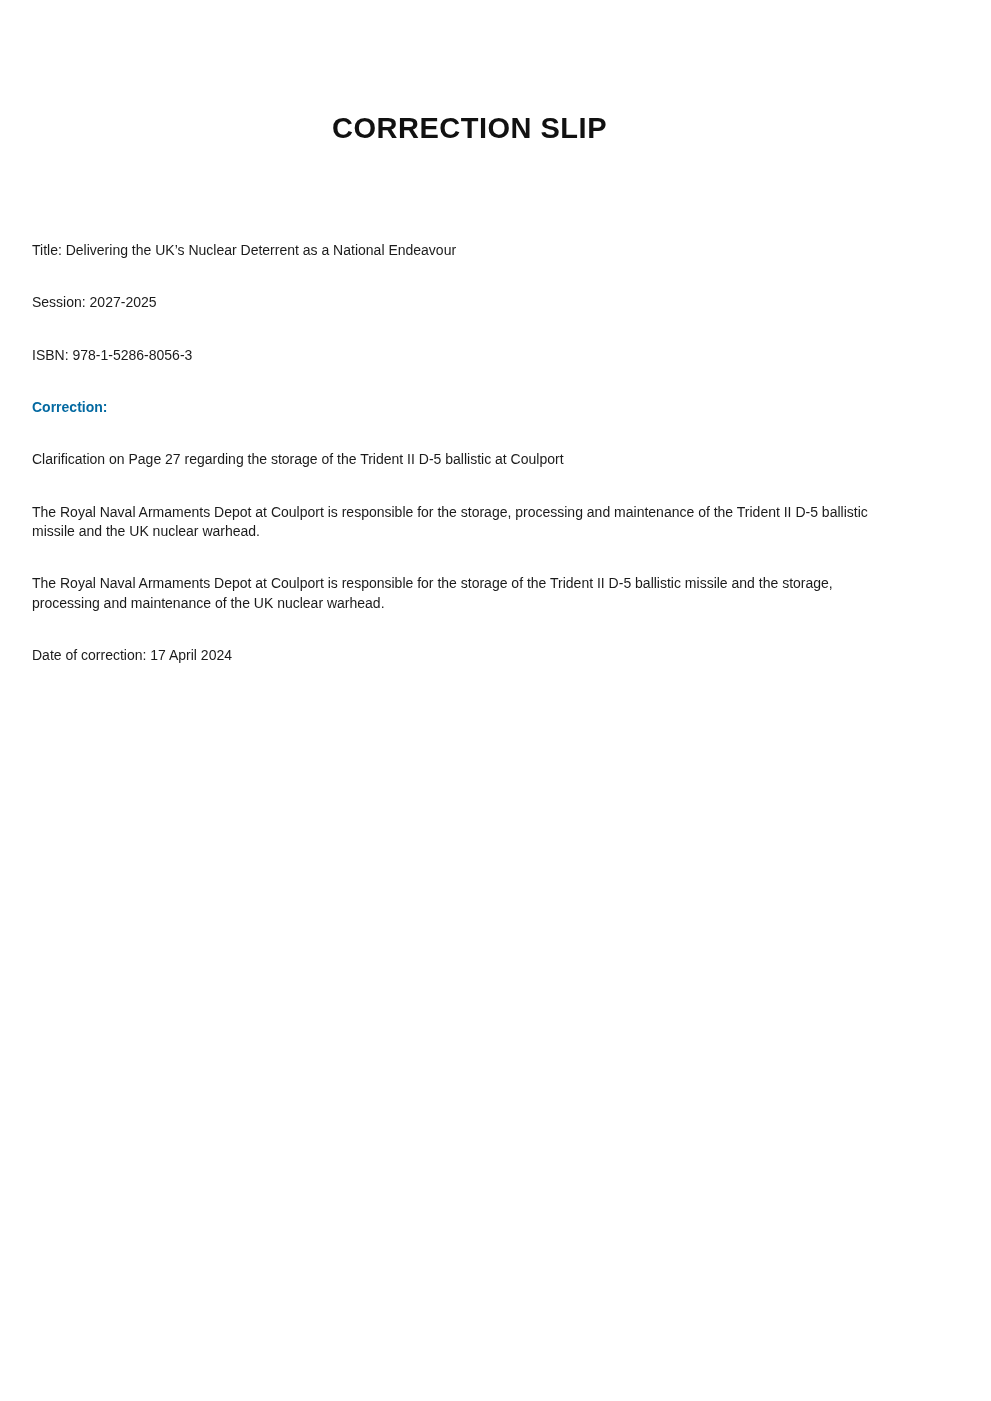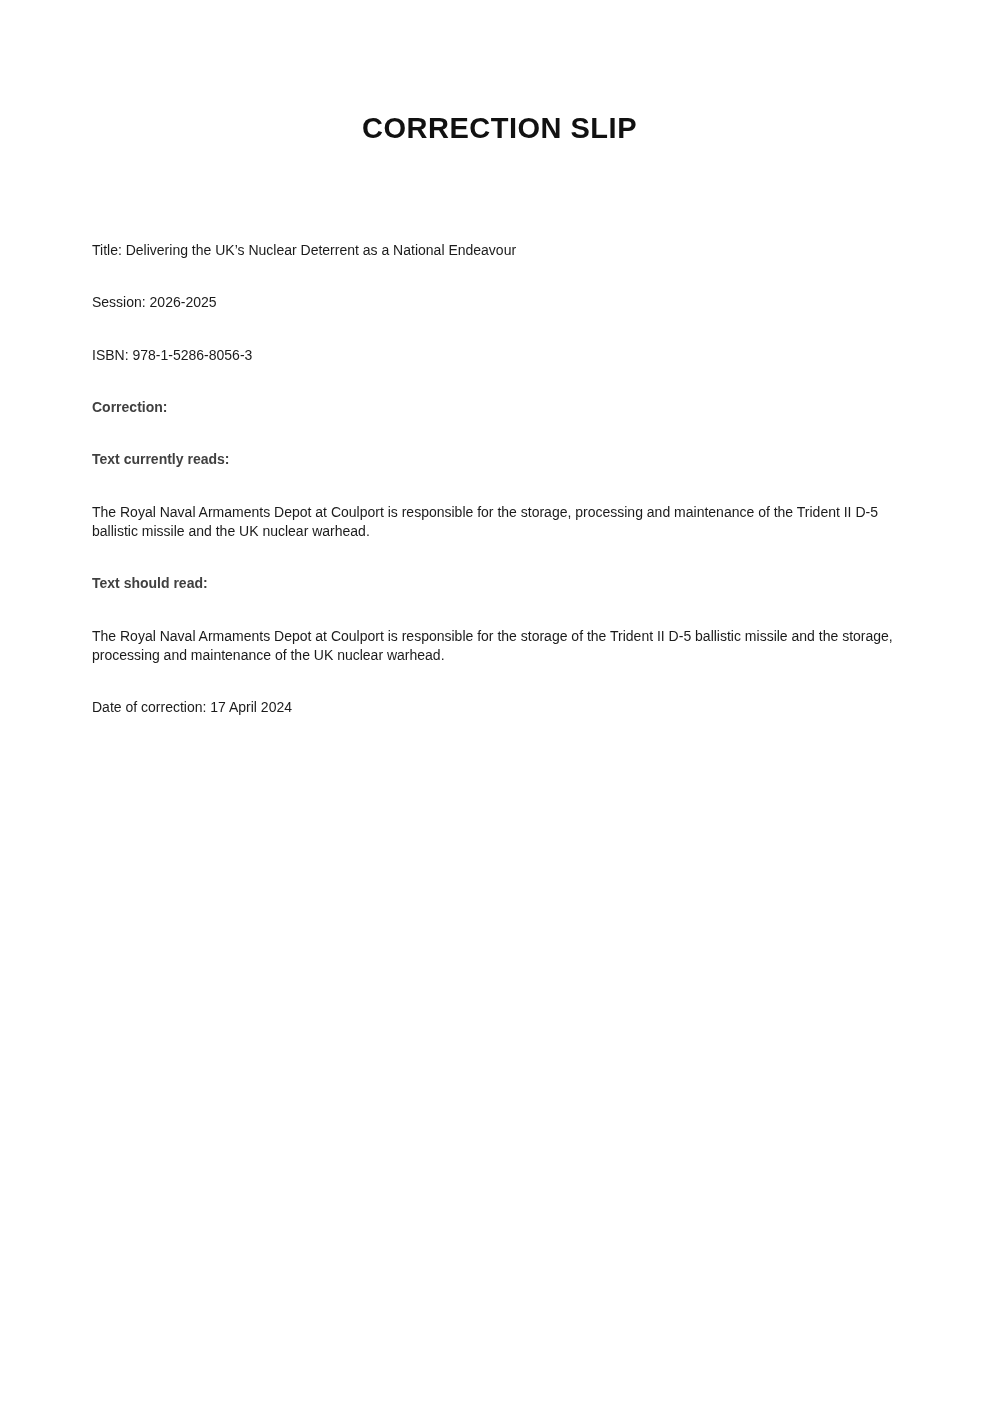--- a/index.html
+++ b/index.html
@@ -9,64 +9,63 @@
   }
   .page {
     position: relative;
     width: 991px;
     height: 1401px;
     margin: 0 auto;
     background: #ffffff;
     font-family: "Liberation Sans", sans-serif;
     color: #1b1b1b;
     box-sizing: border-box;
-    padding: 112px 84px 0 92px;
+    padding: 112px 84px 0 32px;
     overflow: hidden;
   }
   .doc-heading {
     font-size: 29px;
     font-weight: bold;
     text-align: center;
     letter-spacing: 0.5px;
     margin: 0 0 96px 0;
     color: #111111;
   }
   .doc-para {
     font-size: 14px;
     line-height: 1.38;
     margin: 0 0 33px 0;
     max-width: 836px;
     font-weight: normal;
   }
   .doc-para.bold {
     font-weight: bold;
-    color: #404040;
+    color: #0369a1;
   }
 </style>
 </head>
 <body>
 
 <div class="page">
 
   <h1 class="doc-heading">CORRECTION SLIP</h1>
 
   <p class="doc-para">Title: Delivering the UK’s Nuclear Deterrent as a National Endeavour</p>
 
-  <p class="doc-para">Session: 2026-2025</p>
+  <p class="doc-para">Session: 2027-2025</p>
 
 
   <p class="doc-para">ISBN: 978-1-5286-8056-3</p>
 
 
   <p class="doc-para bold">Correction:</p>
 
+  <p class="doc-para">Clarification on Page 27 regarding the storage of the Trident II D-5 ballistic at Coulport</p>
 
-  <p class="doc-para bold">Text currently reads:</p>
 
   <p class="doc-para">The Royal Naval Armaments Depot at Coulport is responsible for the storage, processing and maintenance of the Trident II D-5 ballistic missile and the UK nuclear warhead.</p>
 
-  <p class="doc-para bold">Text should read:</p>
 
   <p class="doc-para">The Royal Naval Armaments Depot at Coulport is responsible for the storage of the Trident II D-5 ballistic missile and the storage, processing and maintenance of the UK nuclear warhead.</p>
 
   <p class="doc-para">Date of correction: 17 April 2024</p>
 
 </div>
 
 </body></html>

